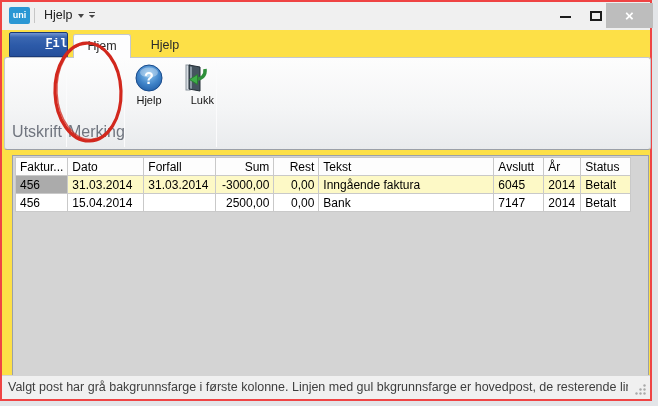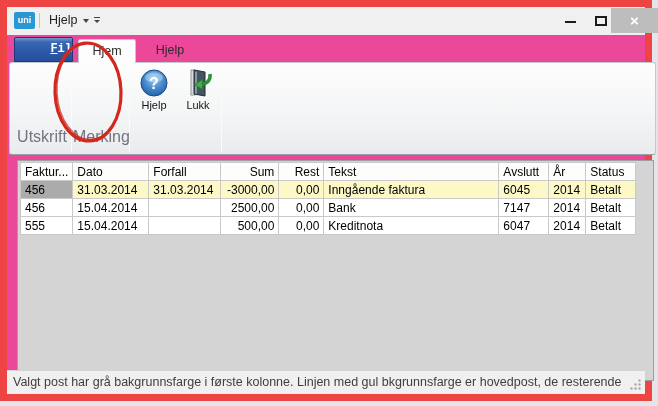--- a/index.html
+++ b/index.html
@@ -5,22 +5,22 @@
   * { margin:0; padding:0; box-sizing:border-box; }
   html,body { width:658px; height:406px; }
   body {
     font-family:"Liberation Sans","DejaVu Sans",sans-serif;
     background:#e3e5e8;
     position:relative;
     overflow:hidden;
   }
   .window {
     position:absolute; left:0; top:0; width:652px; height:401px;
-    background:#ec4899;
-    border:7px solid #ef4444;
+    background:#fde047;
+    border:2px solid #ef4444;
   }
   
   .titlebar { position:absolute; left:0; top:0; width:100%; height:28px; background:#f0f0f0; }
   .uni-logo {
     position:absolute; left:7px; top:5px; width:21px; height:17px;
     background:#2a97d4; border-radius:2px; color:#fff;
     font-size:9px; font-weight:bold; text-align:center; line-height:17px;
   }
   .qat-sep { position:absolute; left:32px; top:6px; width:1px; height:15px; background:#c6c6c6; }
   .qat-help {
@@ -159,21 +159,21 @@
             <stop offset="100%" stop-color="#1c57a0"></stop>
           </radialGradient>
         </defs>
         <circle cx="15" cy="15" r="13" fill="url(#hg)" stroke="#174a8b"></circle>
         <ellipse cx="15" cy="9.5" rx="9" ry="5" fill="#ffffff" opacity="0.32"></ellipse>
         <text x="15" y="21" text-anchor="middle" font-size="16" font-weight="bold" fill="#ffffff" font-family="Liberation Sans, sans-serif">?</text>
       </svg>
       <span>Hjelp</span>
     </div>
 
-    <div class="rib-btn" style="left:167px; width:42px;">
+    <div class="rib-btn" style="left:167px; width:42px;text-align:right;">
       <svg class="ic" width="30" height="30" viewBox="0 0 30 30">
         <rect x="8" y="2" width="4" height="25" fill="#d7dde3" stroke="#8a939c"></rect>
         <polygon points="11,2 22,4 22,28 11,26" fill="#45545f" stroke="#242e36"></polygon>
         <polygon points="12,3.5 14,3.8 14,25.8 12,25.4" fill="#8997a2"></polygon>
         <path d="M27 6 C28 13 23 16 18 16.5" fill="none" stroke="#2e8f3a" stroke-width="3.5"></path>
         <polygon points="19.5,11.5 19.5,21.5 11.5,16.5" fill="#3fae49" stroke="#2a7e33"></polygon>
       </svg>
       <span>Lukk</span>
     </div>
 
@@ -227,31 +227,20 @@
           <td>456</td>
           <td>15.04.2014</td>
           <td></td>
           <td class="num val-blue">2500,00</td>
           <td class="num val-blue">0,00</td>
           <td>Bank</td>
           <td>7147</td>
           <td>2014</td>
           <td>Betalt</td>
         </tr>
-        <tr>
-          <td>555</td>
-          <td>15.04.2014</td>
-          <td></td>
-          <td class="num val-blue">500,00</td>
-          <td class="num val-blue">0,00</td>
-          <td>Kreditnota</td>
-          <td>6047</td>
-          <td>2014</td>
-          <td>Betalt</td>
-        </tr>
       </tbody>
     </table>
   </div>
 
   <div class="statusbar">
     <div class="status-text">Valgt post har grå bakgrunnsfarge i første kolonne. Linjen med gul bkgrunnsfarge er hovedpost, de resterende linjene</div>
     <svg class="grip" width="13" height="13" viewBox="0 0 13 13">
       <circle cx="10.5" cy="2.5" r="1.2" fill="#a9a9a9"></circle>
       <circle cx="6.5" cy="6.5" r="1.2" fill="#a9a9a9"></circle>
       <circle cx="10.5" cy="6.5" r="1.2" fill="#a9a9a9"></circle>

